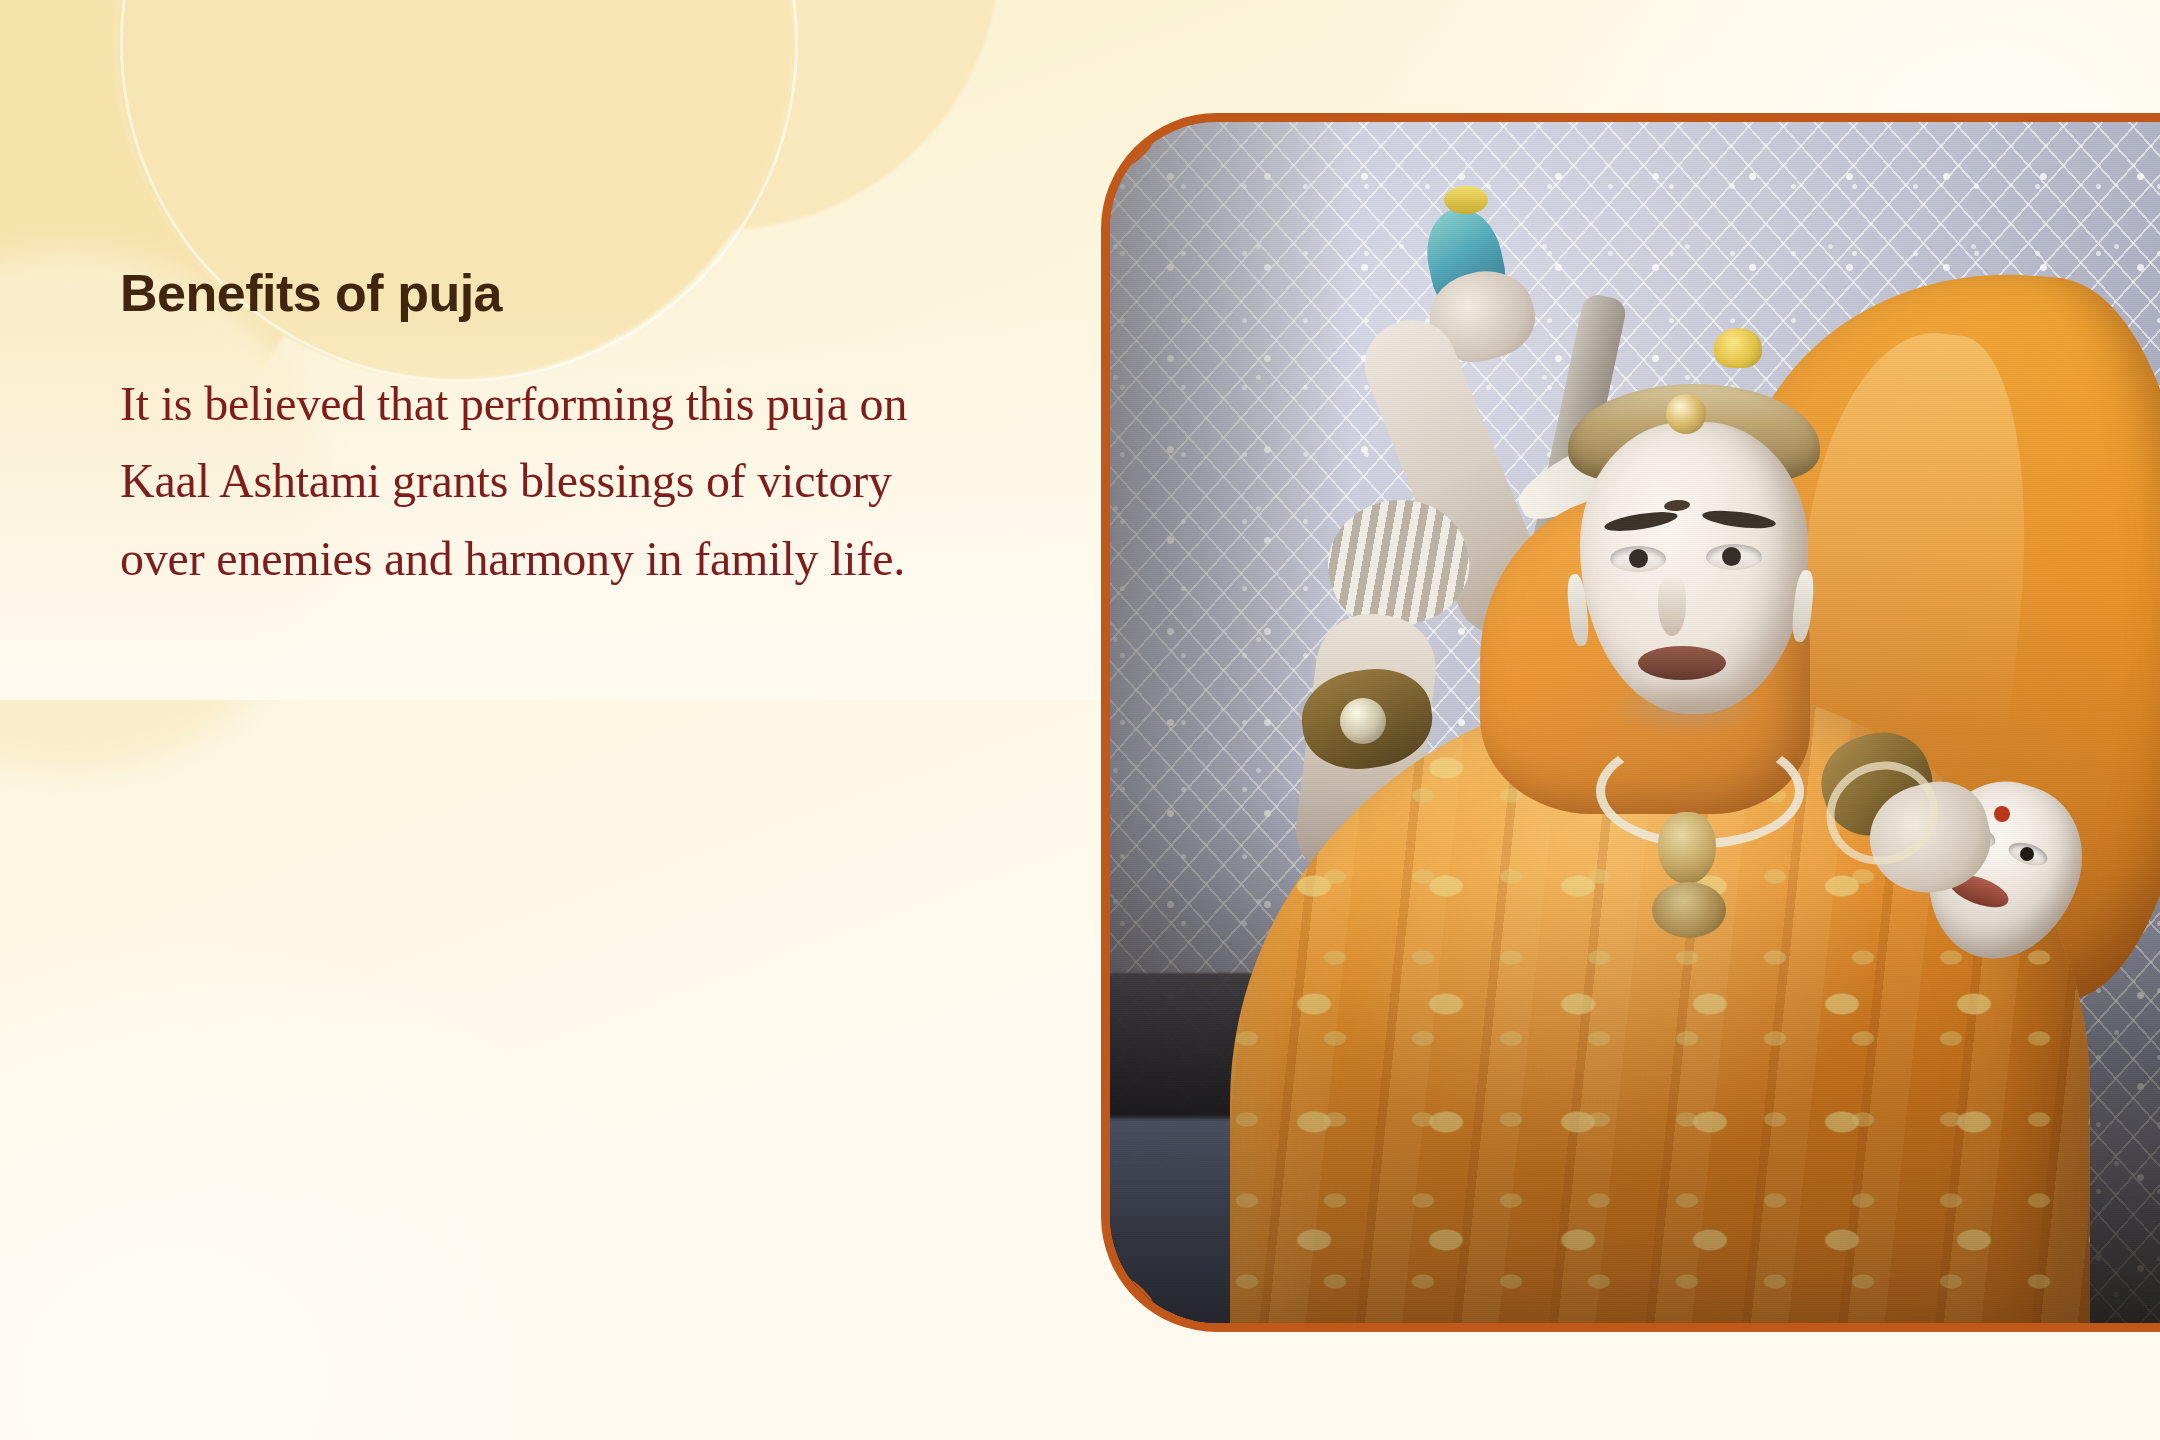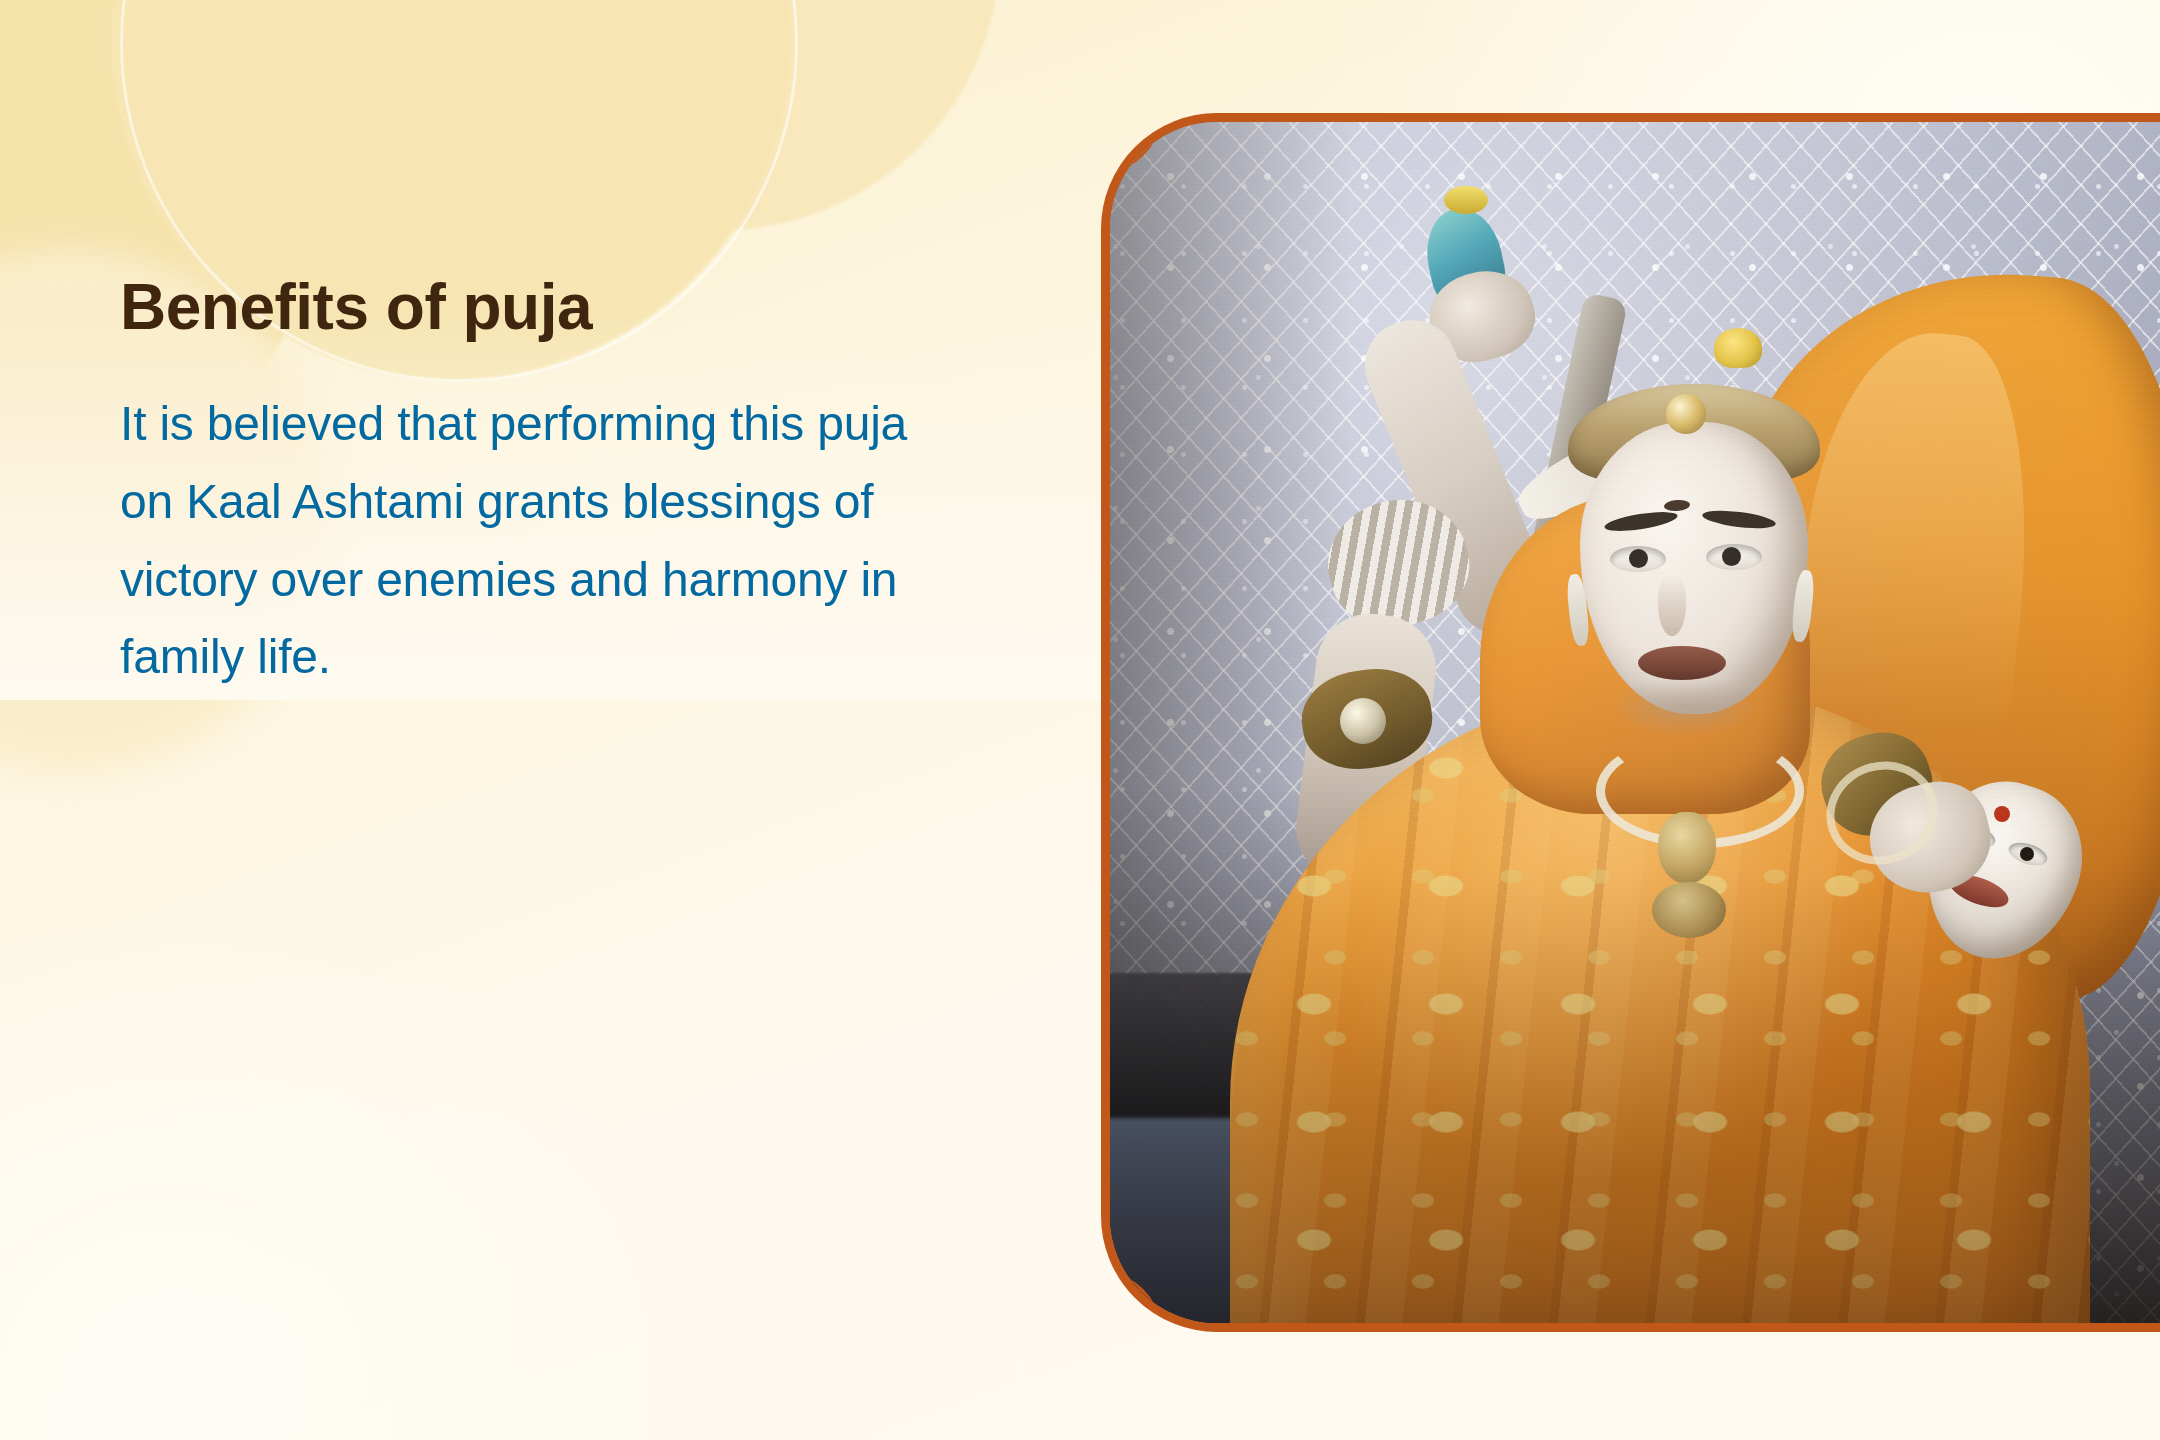--- a/index.html
+++ b/index.html
@@ -74,34 +74,35 @@
   }
 
   
   .text-col {
     position: absolute;
     left: 120px;
     top: 262px;
     width: 830px;
   }
   .headline {
-    margin: 12px 0 44px 0;
-    font-size: 64px;
+    margin: 4px 0 44px 0;
+    font-size: 52px;
     font-weight: 700;
     letter-spacing: -0.5px;
     color: #40260F;
     line-height: 1.05;
   }
   .body-copy {
     margin: 0;
     font-size: 48px;
     font-weight: 400;
     line-height: 1.62;
-    color: #0369a1;
+    color: #7f1d1d;
     letter-spacing: -0.2px;
+    font-family: Liberation Serif, serif;
   }
 
   
   .photo-card {
     position: absolute;
     left: 1101px;
     top: 113px;
     width: 1120px;        
     height: 1219px;
     box-sizing: border-box;

